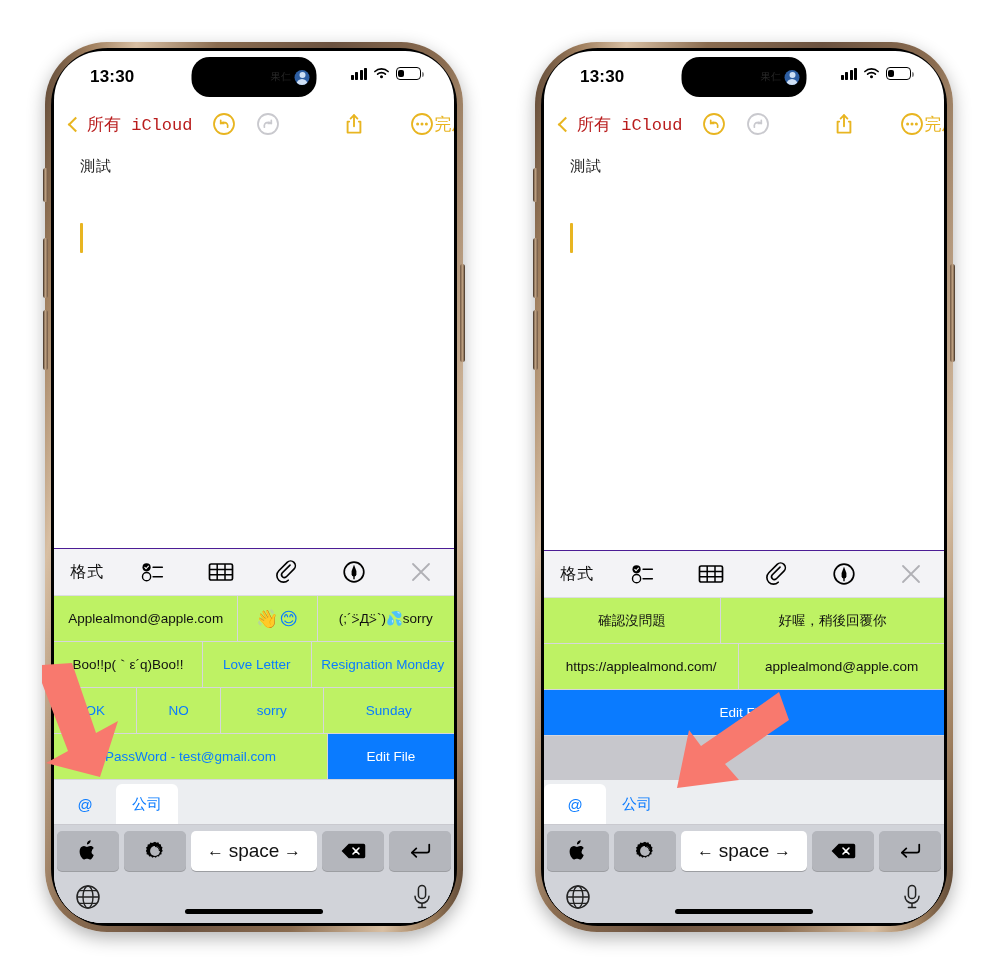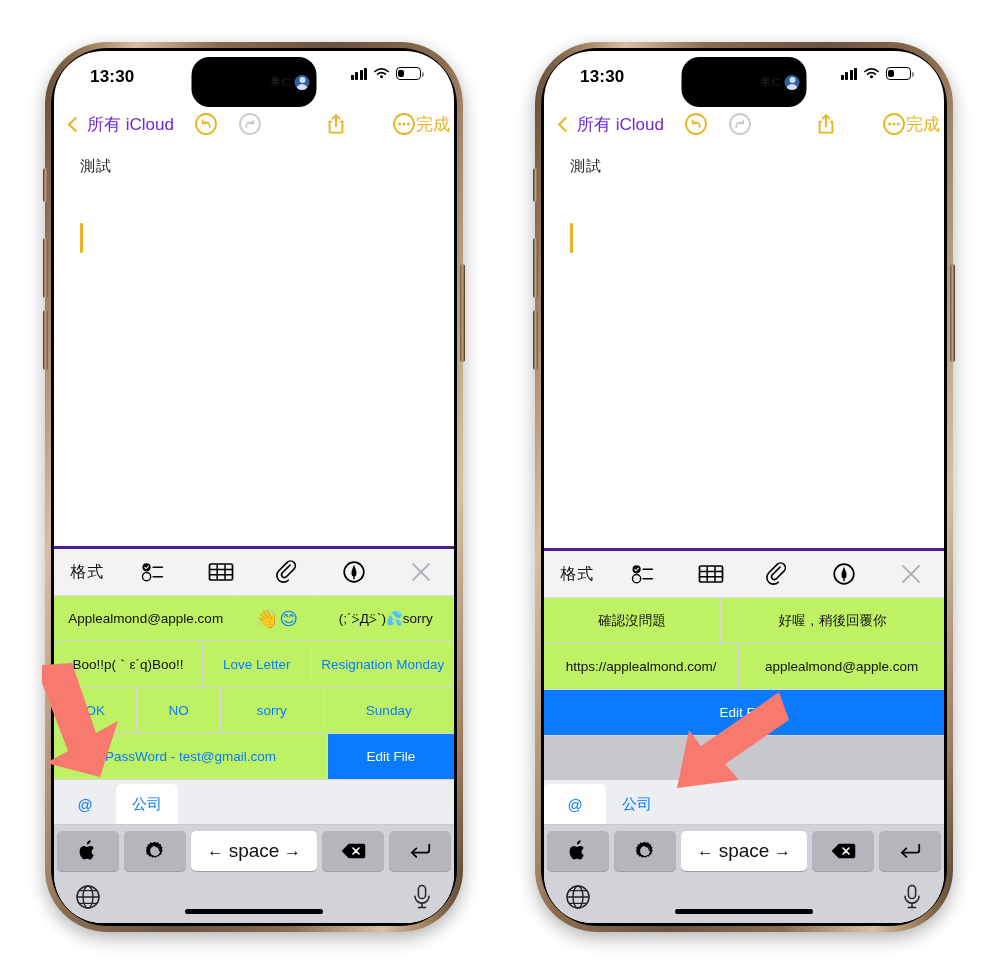--- a/index.html
+++ b/index.html
@@ -53,21 +53,21 @@
     height:52px;flex:0 0 52px;
     position:relative;
     display:flex;align-items:center;
   }
   .sb-time{
     position:absolute;left:36px;top:16px;
     font-size:17px;font-weight:bold;color:#000;letter-spacing:.2px;
   }
   .island{
     position:absolute;left:50%;transform:translateX(-50%);top:6px;
-    width:125px;height:50px;border-radius:18px;background:#000;
+    width:125px;height:40px;border-radius:18px;background:#000;
     display:flex;align-items:center;justify-content:flex-end;
     padding-right:7px;box-sizing:border-box;gap:3px;
   }
   .island-txt{font-size:10px;color:#2b2b2b;letter-spacing:.5px;}
   .island-av{
     width:15px;height:15px;border-radius:50%;
     background:#2e5fa3;position:relative;overflow:hidden;flex:0 0 15px;
   }
   .island-av::before{content:"";position:absolute;left:4.5px;top:2.5px;width:6px;height:6px;border-radius:50%;background:#cfe0f5;}
   .island-av::after{content:"";position:absolute;left:2px;top:9.5px;width:11px;height:8px;border-radius:6px 6px 0 0;background:#cfe0f5;}
@@ -88,40 +88,40 @@
   .batt::after{content:"";position:absolute;right:-4px;top:3.4px;width:2px;height:5px;background:#000;border-radius:0 2px 2px 0;opacity:.45;}
   .batt i{position:absolute;left:1.3px;top:1.3px;bottom:1.3px;width:6px;background:#000;border-radius:2px;display:block;}
 
   
   .navbar{
     flex:0 0 42px;height:42px;
     display:flex;align-items:center;
     padding:0 22px 0 16px;
     box-sizing:border-box;color:#e8b521;
   }
-  .nav-back{display:flex;align-items:center;gap:4px;font-size:17px;color:#6d28d9;white-space:nowrap;}
+  .nav-back{display:flex;align-items:center;gap:4px;font-size:17px;color:#b91c1c;white-space:nowrap;font-family:Liberation Mono, monospace;}
   .chev{
     width:9px;height:9px;border-left:2.6px solid #e8b521;border-bottom:2.6px solid #e8b521;
     transform:rotate(45deg);margin-right:2px;flex:0 0 auto;
   }
   .nav-icons{display:flex;align-items:center;margin-left:20px;gap:20px;flex:1;}
   .ico{width:24px;height:24px;display:block;}
   .nav-done{font-size:17px;color:#e8b521;margin-left:auto;white-space:nowrap;}
 
   
   .notebody{flex:1 1 auto;background:#fff;position:relative;padding:12px 0 0 0;}
   .note-title{font-size:15px;color:#1b1b1b;margin-left:26px;letter-spacing:1px;}
   .caret{position:absolute;left:26px;top:78px;width:2.5px;height:30px;background:#e8b521;border-radius:1px;}
 
   
   .fmtbar{
     flex:0 0 46px;height:46px;
     background:#f3f3f6;
     display:flex;align-items:center;
-    border-top:3px solid #4c1d95;
+    border-top:1px solid #4c1d95;
     border-bottom:1px solid #dcdce1;
   }
   .fmt-cell{flex:1;display:flex;align-items:center;justify-content:center;}
   .fmt-txt{font-size:16px;color:#111;letter-spacing:1px;}
 
   
   .sugwrap{background:#fff;}
   .sugrow{display:flex;border-bottom:1px solid #d6d6db;background:#bef264;}
   .sugcell{
     flex:1;min-width:0;

